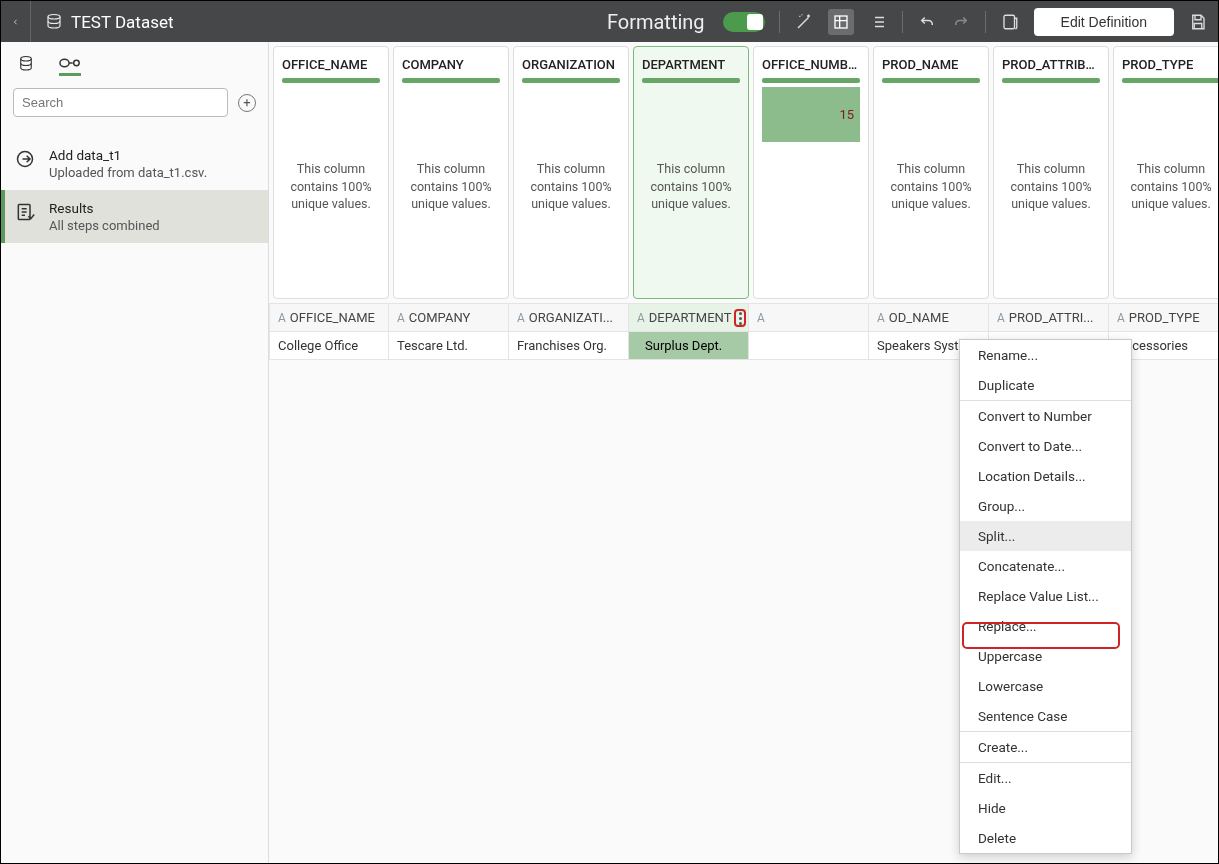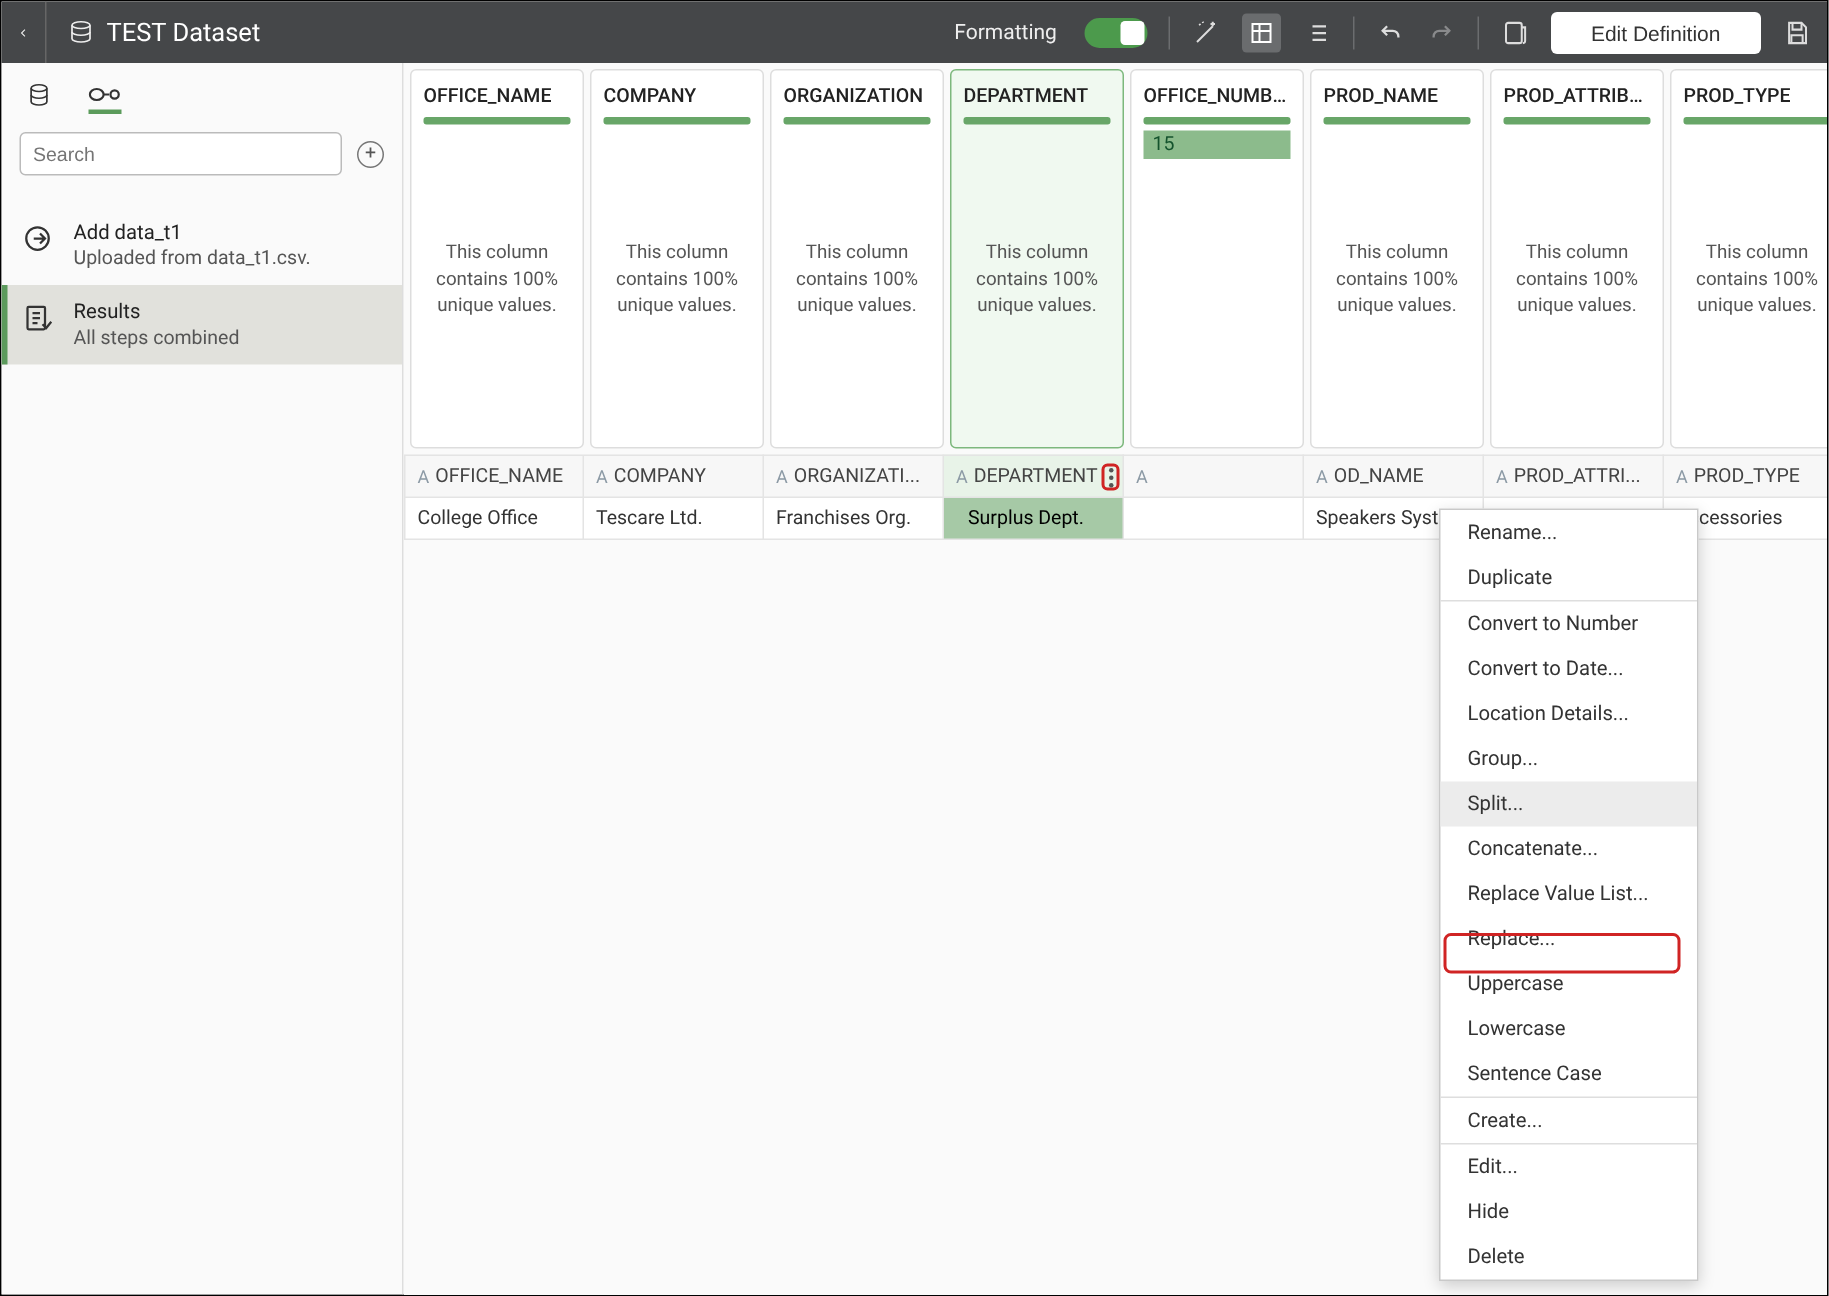--- a/index.html
+++ b/index.html
@@ -22,21 +22,21 @@
     color: #eee;
     display: flex;
     align-items: center;
     padding: 0 10px;
   }
   .topbar .back { width: 20px; padding-right:10px; border-right:1px solid #666; height:41px; display:flex; align-items:center;}
   .topbar .title-wrap { display:flex; align-items:center; gap:8px; padding-left:14px; flex:1; }
   .topbar .dbicon svg { display:block; }
   .topbar .title { font-size: 17px; font-weight:400; color:#fff; }
   .topbar .right { display:flex; align-items:center; gap:14px; }
-  .topbar .fmt-label { font-size:14px; color:#eee; margin-right:4px;}
+  .topbar .fmt-label { font-size:20px; color:#eee; margin-right:4px;}
   .toggle {
     width:42px; height:20px; background:#4c9a4c; border-radius:10px; position:relative;
   }
   .toggle::after {
     content:""; position:absolute; right:2px; top:2px; width:16px; height:16px; background:#fff; border-radius:3px;
   }
   .vsep { width:1px; height:22px; background:#6b6d6f; }
   .ticon { width:20px; height:20px; display:flex; align-items:center; justify-content:center; color:#ddd;}
   .ticon.boxed { background:#6a6c6e; border-radius:3px; padding:3px; width:26px; height:26px;}
   .edit-btn {
@@ -73,21 +73,21 @@
   .card {
     width:116px; min-width:116px; height:253px; background:#fff; border:1px solid #ddd; border-radius:4px;
     padding:10px 8px 8px; display:flex; flex-direction:column; position:relative;
   }
   .card .cname { font-size:13px; font-weight:500; color:#222; white-space:nowrap; overflow:hidden; text-overflow:ellipsis;}
   .card .bar { height:5px; background:#68a668; border-radius:2px; margin-top:6px; width:100%;}
   .card .uniq { flex:1; display:flex; align-items:center; justify-content:center; text-align:center; font-size:12.5px; color:#555; padding:0 2px; line-height:1.4;}
   .card.selected { border:1px solid #7db87d; background:#f0f9f0;}
   .card .val15-wrap { margin-top:4px; }
   .val15 {
-    background:#8cbb8c; color:#14532d; font-size:13px; padding:2px 6px; display:block; width:100%;
+    background:#8cbb8c; color:#7f1d1d; font-size:13px; padding:20px 6px; display:block; width:100%;text-align:right;
   }
 
   
   .grid { padding-top:4px;}
   .ghead, .grow { display:flex; }
   .gcell {
     width:120px; min-width:120px; border-right:1px solid #e4e4e4; border-bottom:1px solid #e4e4e4;
     padding:6px 8px; font-size:13px; background:#fff; white-space:nowrap; overflow:hidden; text-overflow:ellipsis;
   }
   .ghead .gcell { background:#f7f7f7; border-top:1px solid #e4e4e4; display:flex; align-items:center; gap:4px; color:#444;}

